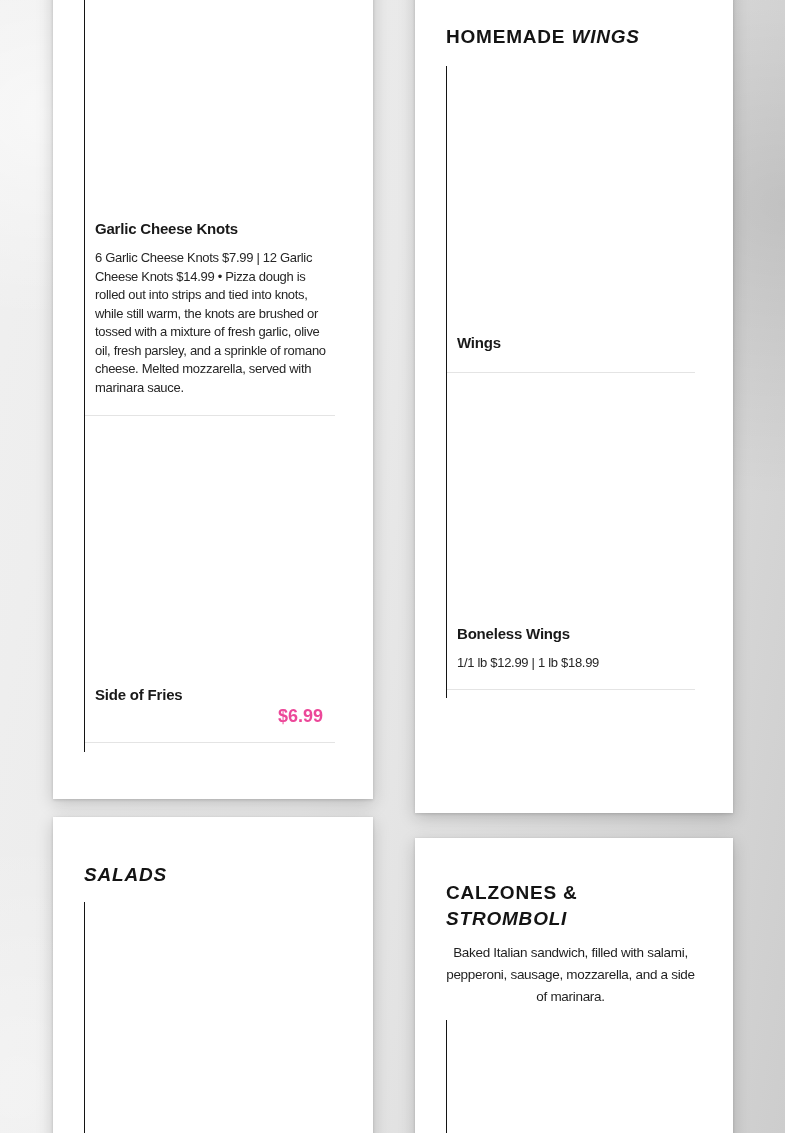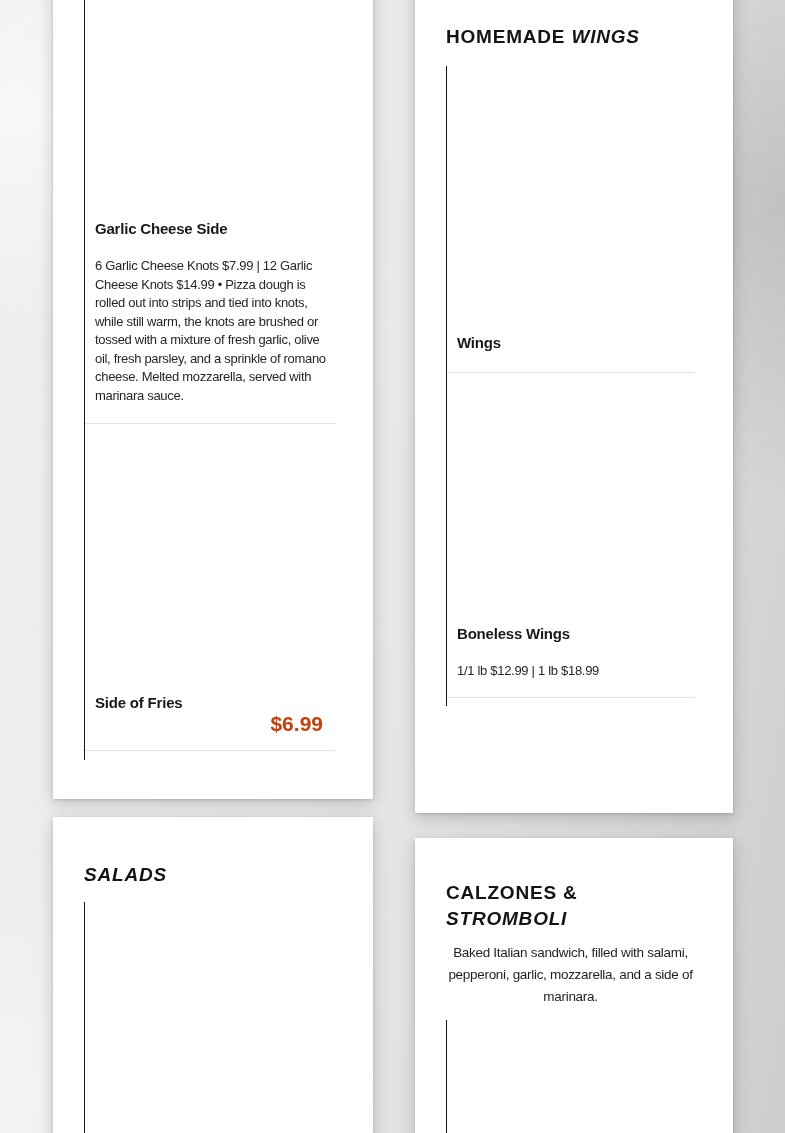--- a/index.html
+++ b/index.html
@@ -73,45 +73,45 @@
   .item-title {
     font-size: 15px;
     line-height: 22px;
     font-weight: 600;
     letter-spacing: -0.2px;
     color: #191919;
   }
   .item-price {
     text-align: right;
     padding-right: 12px;
-    font-size: 21px;
+    font-size: 18px;
     line-height: 20px;
     font-weight: 600;
-    color: #c2410c;
+    color: #ec4899;
   }
   .item-desc {
     font-size: 13px;
     line-height: 18.5px;
     letter-spacing: -0.3px;
     font-weight: 400;
     color: #262626;
-    margin-top: 17px;
+    margin-top: 9px;
   }
 </style>
 </head>
 <body>
 
 <div class="stage">
 
   <section class="card card-appetizers">
     <div class="item-list">
 
       <div class="menu-item">
         <div class="img-spacer" style="height:503px;"></div>
-        <div class="item-title">Garlic Cheese Side</div>
+        <div class="item-title">Garlic Cheese Knots</div>
         <div class="item-desc">6 Garlic Cheese Knots $7.99 | 12 Garlic Cheese Knots $14.99 • Pizza dough is rolled out into strips and tied into knots, while still warm, the knots are brushed or tossed with a mixture of fresh garlic, olive oil, fresh parsley, and a sprinkle of romano cheese. Melted mozzarella, served with marinara sauce.</div>
       </div>
 
       <div class="menu-item last-fries">
         <div class="img-spacer" style="height:268px;"></div>
         <div class="item-title">Side of Fries</div>
         <div class="item-price">$6.99</div>
       </div>
 
     </div>
@@ -142,21 +142,21 @@
     <div class="item-list">
       <div class="menu-item no-divider">
         <div class="img-spacer" style="height:420px;"></div>
       </div>
     </div>
   </section>
 
   <section class="card card-calzones-stromboli">
     <h2 class="menu-heading"><span>CALZONES &amp; </span><span class="heading-italic">STROMBOLI</span></h2>
 
-    <p class="section-intro">Baked Italian sandwich, filled with salami, pepperoni, garlic, mozzarella, and a side of marinara.</p>
+    <p class="section-intro">Baked Italian sandwich, filled with salami, pepperoni, sausage, mozzarella, and a side of marinara.</p>
 
     <div class="item-list">
       <div class="menu-item no-divider">
         <div class="img-spacer" style="height:420px;"></div>
       </div>
     </div>
   </section>
 
 </div>
 

